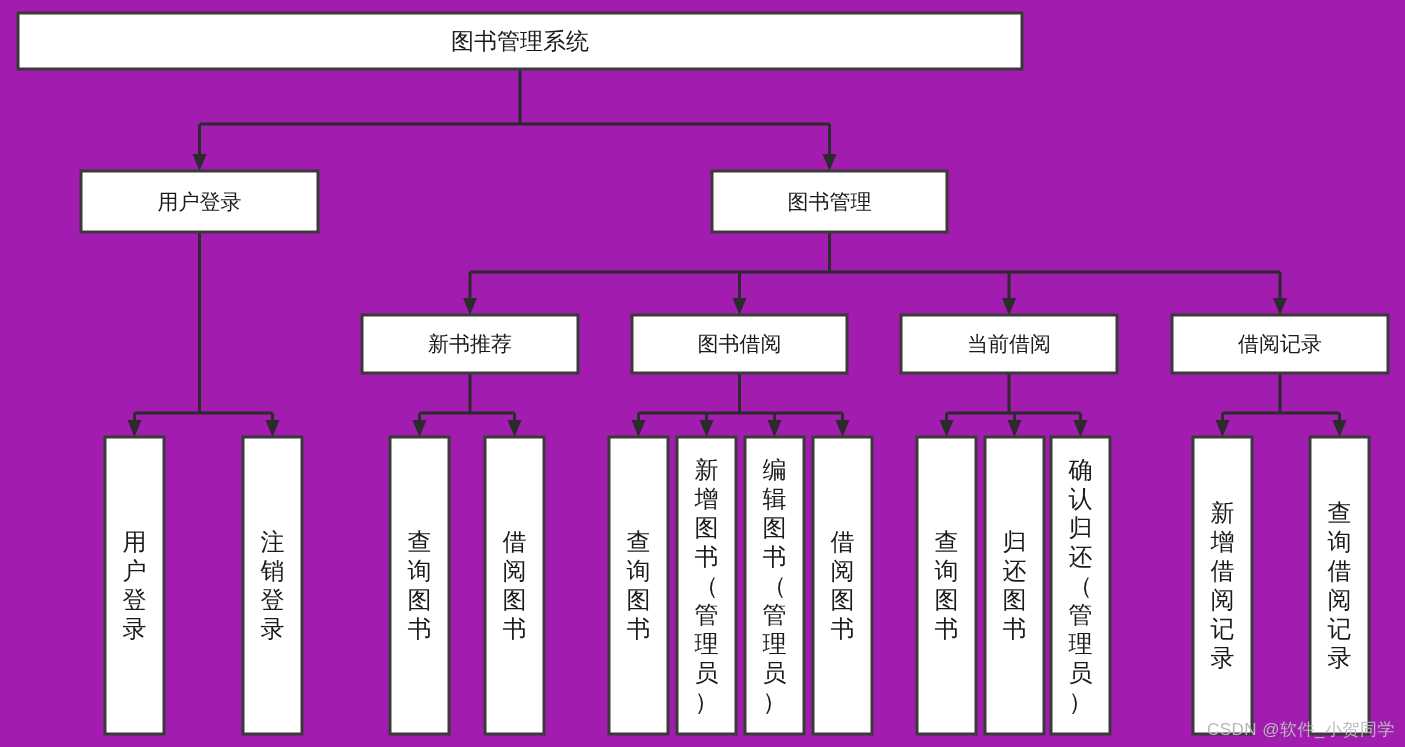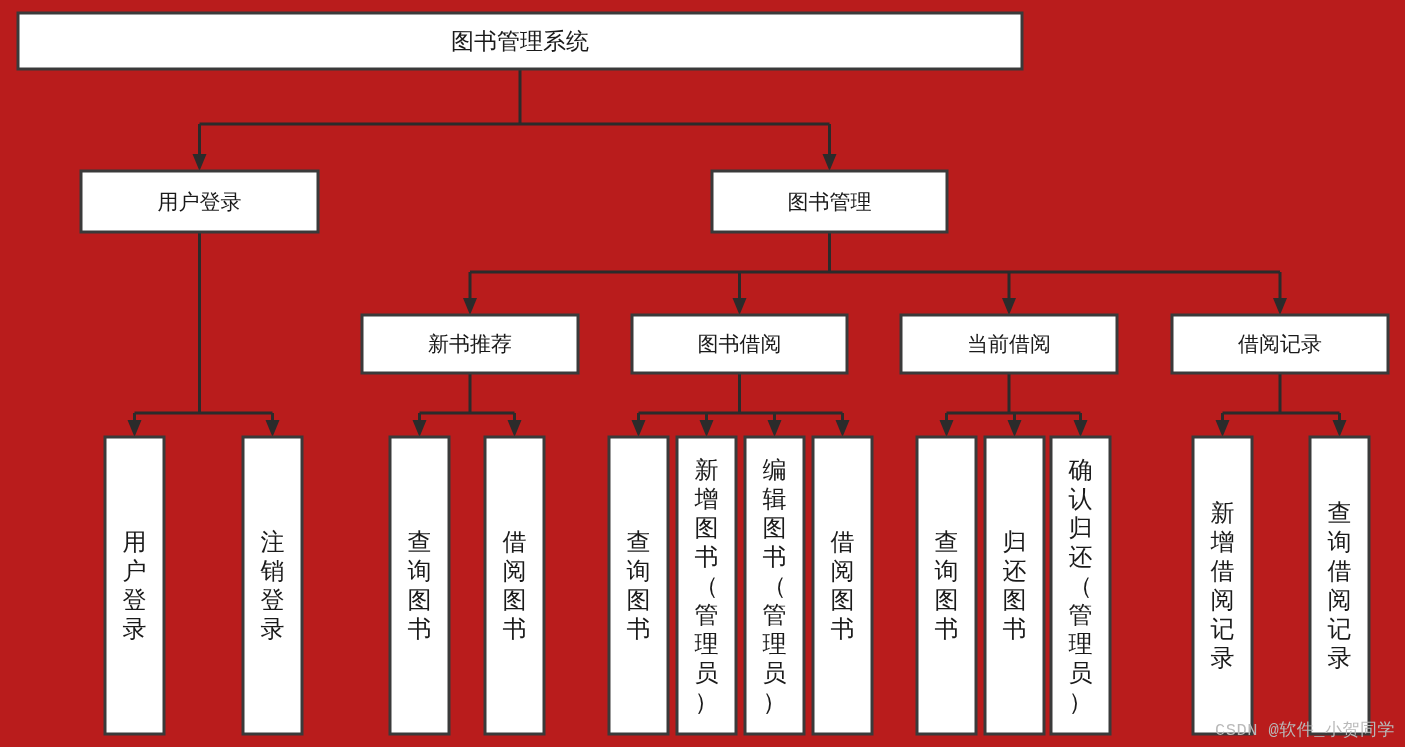--- a/index.html
+++ b/index.html
@@ -8,21 +8,21 @@
     padding: 0;
     background: #ffffff;
   }
   body {
     font-family: "DejaVu Sans", "Liberation Sans", sans-serif;
   }
   #diagram-root {
     position: relative;
     width: 1405px;
     height: 747px;
-    background: #b91c1c;
+    background: #a21caf;
     overflow: hidden;
   }
   #tree-svg {
     position: absolute;
     left: 0;
     top: 0;
     width: 1405px;
     height: 747px;
   }
   .node-box {
@@ -55,21 +55,21 @@
     font-family: "DejaVu Sans", "Liberation Sans", sans-serif;
     font-size: 24px;
     text-anchor: middle;
   }
   .watermark {
     position: absolute;
     right: 10px;
     bottom: 6px;
     color: #b9b9b9;
     font-size: 17px;
-    font-family: Liberation Mono, monospace;
+    font-family: Liberation Sans, sans-serif;
     white-space: nowrap;
     letter-spacing: 0.5px;
     pointer-events: none;
   }
 </style>
 </head>
 <body>
 
 <div id="diagram-root">
   <svg id="tree-svg" viewBox="0 0 1405 747">

